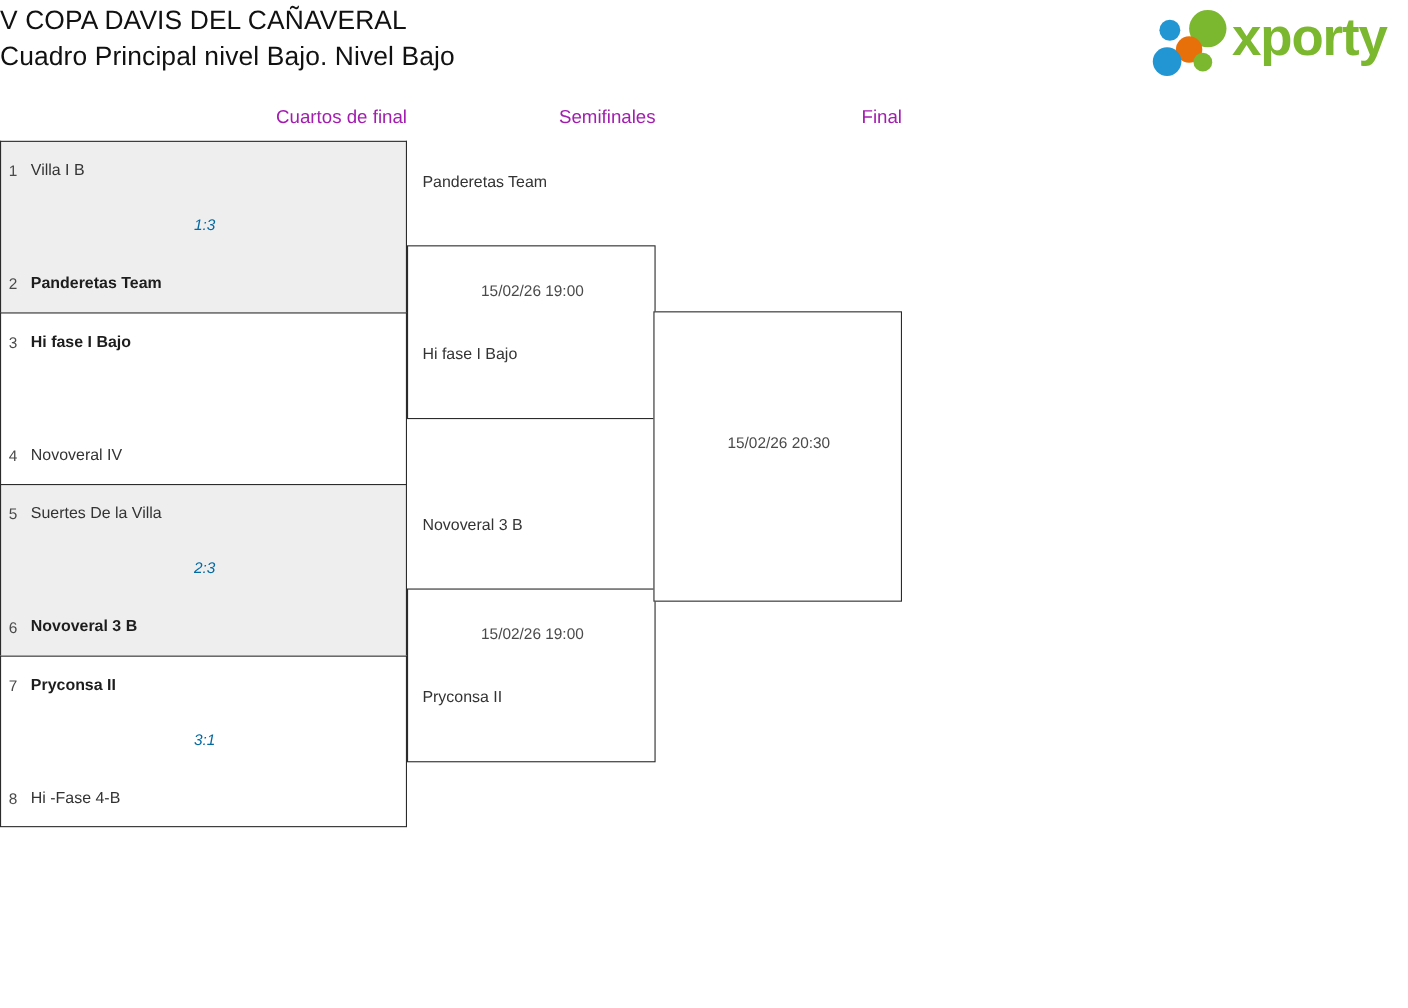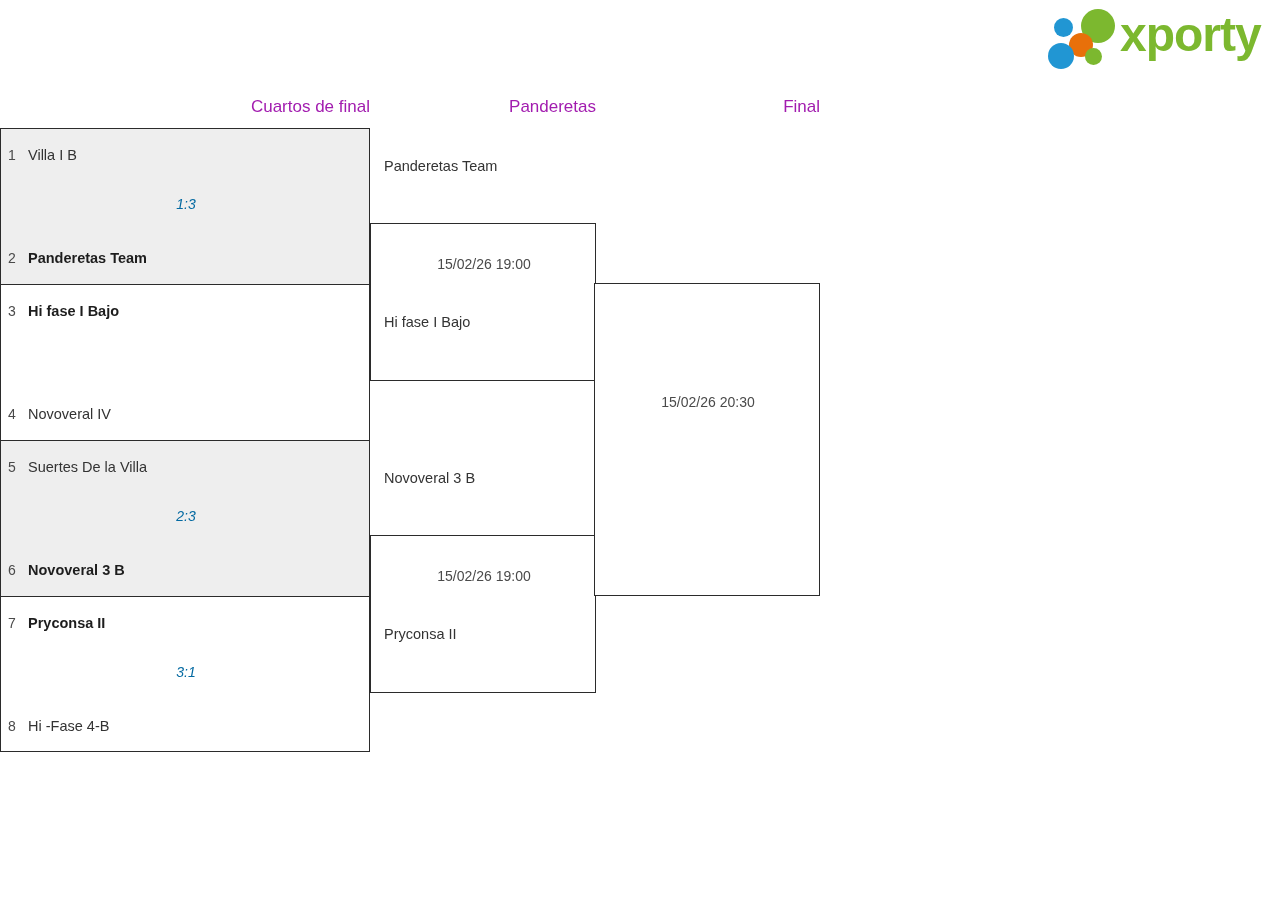--- a/index.html
+++ b/index.html
@@ -168,56 +168,60 @@
   #sf-p-0-bottom { top: 186px; }
   #sf-p-1-top    { top: 342px; }
   #sf-p-1-bottom { top: 498px; }
 
   
   #final-box {
     position: absolute;
     left: 594px;
     top: 155px;
     width: 226px;
-    height: 313px;
+    height: 264px;
     box-sizing: border-box;
     border: 1px solid #2b2b2b;
     background: #ffffff;
     text-decoration: underline;
   }
   #final-time {
     position: absolute;
     left: 0; top: 110px;
     width: 226px;
     text-align: center;
     font-size: 14px;
     color: #4a4a4a;
     white-space: nowrap;
   }
 </style>
 </head>
 <body>
 
 <div id="header">
 
+  <div id="title-block">
+    <span id="title-line1">V COPA DAVIS DEL CAÑAVERAL</span>
+    <span id="title-line2">Cuadro Principal nivel Bajo. Nivel Bajo</span>
+  </div>
 
   <div id="logo">
     <div id="logo-dots">
       <span class="dot" id="dot-green-large"></span>
       <span class="dot" id="dot-blue-small"></span>
       <span class="dot" id="dot-orange"></span>
       <span class="dot" id="dot-blue-large"></span>
       <span class="dot" id="dot-green-small"></span>
     </div>
     <div id="logo-word">xporty</div>
   </div>
 </div>
 
 <div class="round-header" id="round-header-0">Cuartos de final</div>
-<div class="round-header" id="round-header-1">Panderetas</div>
+<div class="round-header" id="round-header-1">Semifinales</div>
 <div class="round-header" id="round-header-2">Final</div>
 
 <div id="bracket">
 
   <div class="qf-match shaded" id="qf-0">
     <div class="qf-player top">
       <span class="seed">1</span>
       <span class="pname">Villa I B</span>
     </div>
     <div class="qf-score">1:3</div>

